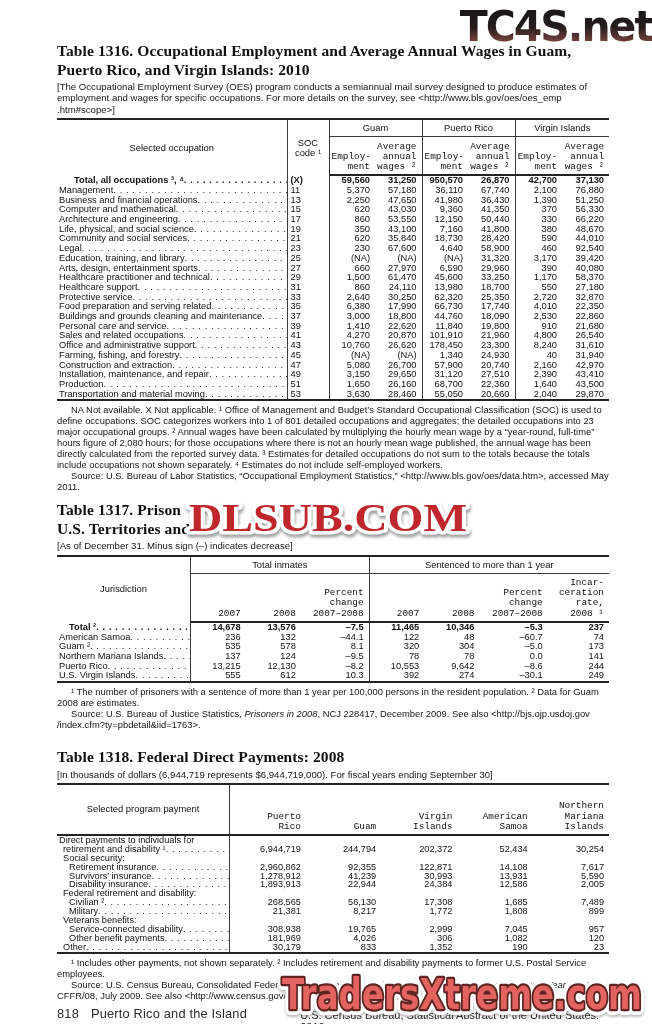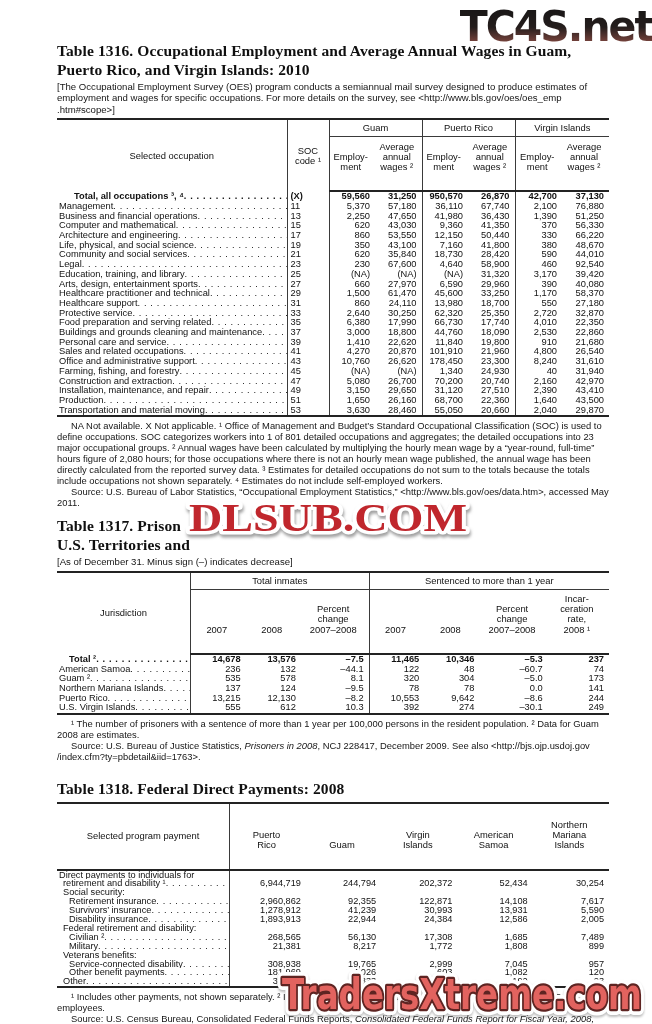--- a/index.html
+++ b/index.html
@@ -12,21 +12,21 @@
   h1.t2{margin-top:9px;}
   h1.t3{margin-top:18px;}
   .tgap{display:inline-block;width:230px;}
 
   .note{font-size:9.6px;line-height:11.4px;margin:2px 0 0 0;}
 
   table.stat{border-collapse:collapse;table-layout:fixed;width:552px;margin-top:3px;
              border-top:2px solid #232323;border-bottom:2px solid #232323;}
   .stat th{font-weight:400;font-size:9.4px;line-height:10.2px;white-space:pre-line;padding:1px 2px;color:#111;}
   .stat th.grp{text-align:center;vertical-align:middle;border-bottom:1px solid #3a3a3a;height:14px;}
-  .stat th.sub{vertical-align:bottom;padding-right:5px;padding-bottom:18px;}
+  .stat th.sub{text-align:right;vertical-align:bottom;padding-right:5px;padding-bottom:2px;font-family:Liberation Mono, monospace;}
   .stat th.ctr{text-align:center;vertical-align:middle;}
   .stat thead tr:last-child th{border-bottom:2px solid #232323;}
   #t1316 thead tr:last-child th{height:34px;}
   #t1317 thead tr:last-child th{height:44px;}
   #t1318 thead tr:last-child th{height:46px;}
 
   .stat td{font-size:9.3px;line-height:9.7px;padding:0;vertical-align:bottom;color:#111;}
   #t1318 td{font-size:9.2px;line-height:8.9px;}
   .stat td.num{text-align:right;padding-right:5px;}
   .stat td.soc{text-align:left;padding-left:3px;}
@@ -407,21 +407,21 @@
           <tr>
             <td class="lc">
               <div class="cw">
                 <span class="lb">Construction and extraction</span>
                 <span class="dots"></span>
               </div>
             </td>
             <td class="soc">47</td>
             <td class="num">5,080</td>
             <td class="num">26,700</td>
-            <td class="num">70,200</td>
+            <td class="num">57,900</td>
             <td class="num">20,740</td>
             <td class="num">2,160</td>
             <td class="num">42,970</td>
           </tr>
           <tr>
             <td class="lc">
               <div class="cw">
                 <span class="lb">Installation, maintenance, and repair</span>
                 <span class="dots"></span>
               </div>
@@ -602,20 +602,21 @@
           </tr>
         </tbody>
     </table>
 
     <div class="fn">
       <p>¹ The number of prisoners with a sentence of more than 1 year per 100,000 persons in the resident population. ² Data for Guam 2008 are estimates.</p>
       <p><span>Source: U.S. Bureau of Justice Statistics, </span><i>Prisoners in 2008</i><span>, NCJ 228417, December 2009. See also &lt;http://bjs.ojp.usdoj.gov /index.cfm?ty=pbdetail&amp;iid=1763&gt;.</span></p>
     </div>
 
     <h1 class="title t3">Table 1318. Federal Direct Payments: 2008</h1>
+    <p class="note">[In thousands of dollars (6,944,719 represents $6,944,719,000). For fiscal years ending September 30]</p>
 
     <table class="stat" id="t1318">
       <colgroup>
         <col style="width:172px">
         <col style="width:76px">
           <col style="width:75px">
           <col style="width:76px">
           <col style="width:75px">
           <col style="width:76px">
       </colgroup>
@@ -767,21 +768,21 @@
           </tr>
           <tr>
             <td class="lc">
               <div class="cw ind2">
                 <span class="lb">Other benefit payments</span>
                 <span class="dots"></span>
               </div>
             </td>
             <td class="num">181,969</td>
             <td class="num">4,026</td>
-            <td class="num">603</td>
+            <td class="num">306</td>
             <td class="num">1,082</td>
             <td class="num">120</td>
           </tr>
           <tr>
             <td class="lc">
               <div class="cw ind1">
                 <span class="lb">Other</span>
                 <span class="dots"></span>
               </div>
             </td>

